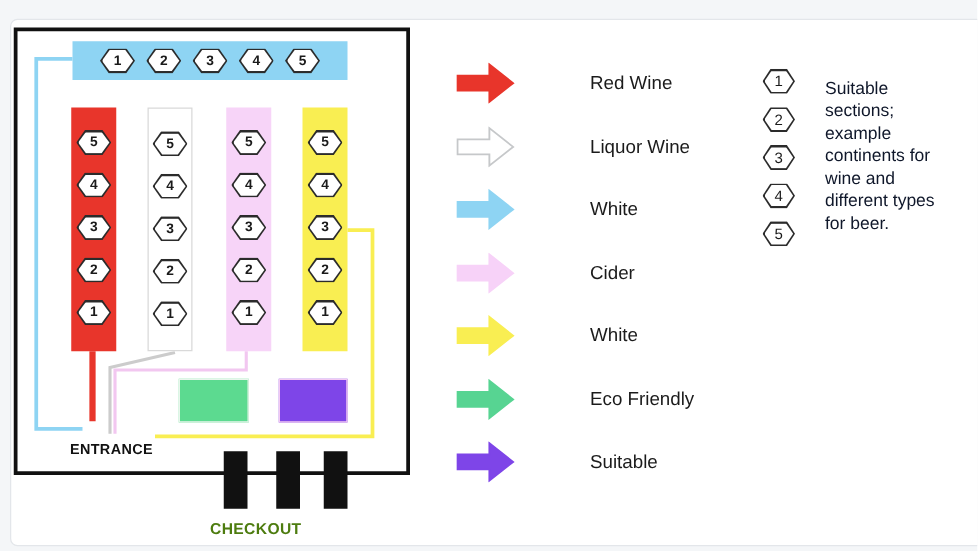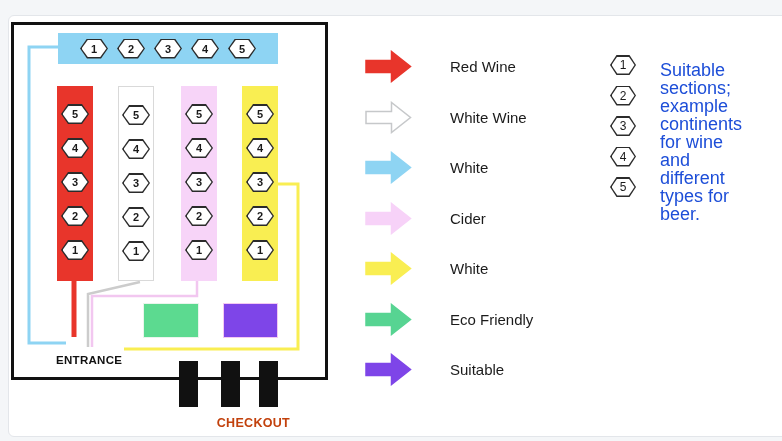--- a/index.html
+++ b/index.html
@@ -33,35 +33,35 @@
   .hex::before { content:""; position:absolute; inset:0; background:#2b2b2b;
                  clip-path:polygon(0 50%,25% 0,75% 0,100% 50%,75% 100%,25% 100%); }
   .hex::after  { content:""; position:absolute; inset:1.5px; background:#fff;
                  clip-path:polygon(0 50%,25% 0,75% 0,100% 50%,75% 100%,25% 100%); }
   .hex span { position:relative; z-index:1; font-size:11px; font-weight:700; color:#1a1a1a; }
   .hex.lite span { font-weight:400; font-size:12px; }
 
   
   .checkout-bar { position:absolute; top:361px; width:19px; height:46px; background:#111; }
   .bar-1 { left:179px; } .bar-2 { left:221px; } .bar-3 { left:259px; }
-  .checkout-label { position:absolute; left:168px; top:416px; width:122px; text-align:right;
-                    font-size:12.5px; font-weight:600; letter-spacing:.3px; color:#c2410c; }
+  .checkout-label { position:absolute; left:168px; top:416px; width:122px; text-align:left;
+                    font-size:12.5px; font-weight:600; letter-spacing:.3px; color:#4d7c0f; }
 
   
   .legend { position:absolute; left:365px; top:50px; display:flex; flex-direction:column; gap:17.5px; }
   .legend-row { display:flex; align-items:center; height:33px; }
   .legend-row svg { width:47px; height:33px; flex:0 0 auto; }
-  .legend-label { margin-left:38px; font-size:15px; color:#1b1b1b; white-space:nowrap; }
+  .legend-label { margin-left:60px; font-size:15px; color:#1b1b1b; white-space:nowrap; }
 
   
   .note-hexes { position:absolute; left:610px; top:55px; display:flex; flex-direction:column;
                 align-items:center; gap:10.5px; }
   .note-hexes .hex { width:26px; }
   .note-text { position:absolute; left:660px; top:61px; width:98px;
-               font-size:18px; line-height:18px; color:#1d4ed8; }
+               font-size:14px; line-height:18px; color:#0f172a; }
 </style>
 </head>
 <body>
 
 <div class="scene">
   <div class="card"></div>
 
   <div class="map">
 
     <svg class="map-lines" viewBox="0 0 311 352">
@@ -179,21 +179,21 @@
       <svg viewBox="0 0 47 33">
         <path d="M1 10.5 H26.5 V1.5 L45.5 16.5 L26.5 31.5 V22.5 H1 Z" stroke-width="1.5" fill="#e8352b" stroke="#e8352b"></path>
       </svg>
       <span class="legend-label">Red Wine</span>
     </div>
 
     <div class="legend-row">
       <svg viewBox="0 0 47 33">
         <path d="M1 10.5 H26.5 V1.5 L45.5 16.5 L26.5 31.5 V22.5 H1 Z" stroke-width="1.5" fill="#ffffff" stroke="#c6c8ca"></path>
       </svg>
-      <span class="legend-label">White Wine</span>
+      <span class="legend-label">Liquor Wine</span>
     </div>
 
     <div class="legend-row">
       <svg viewBox="0 0 47 33">
         <path d="M1 10.5 H26.5 V1.5 L45.5 16.5 L26.5 31.5 V22.5 H1 Z" stroke-width="1.5" fill="#8ed4f3" stroke="#8ed4f3"></path>
       </svg>
       <span class="legend-label">White</span>
     </div>
 
     <div class="legend-row">

